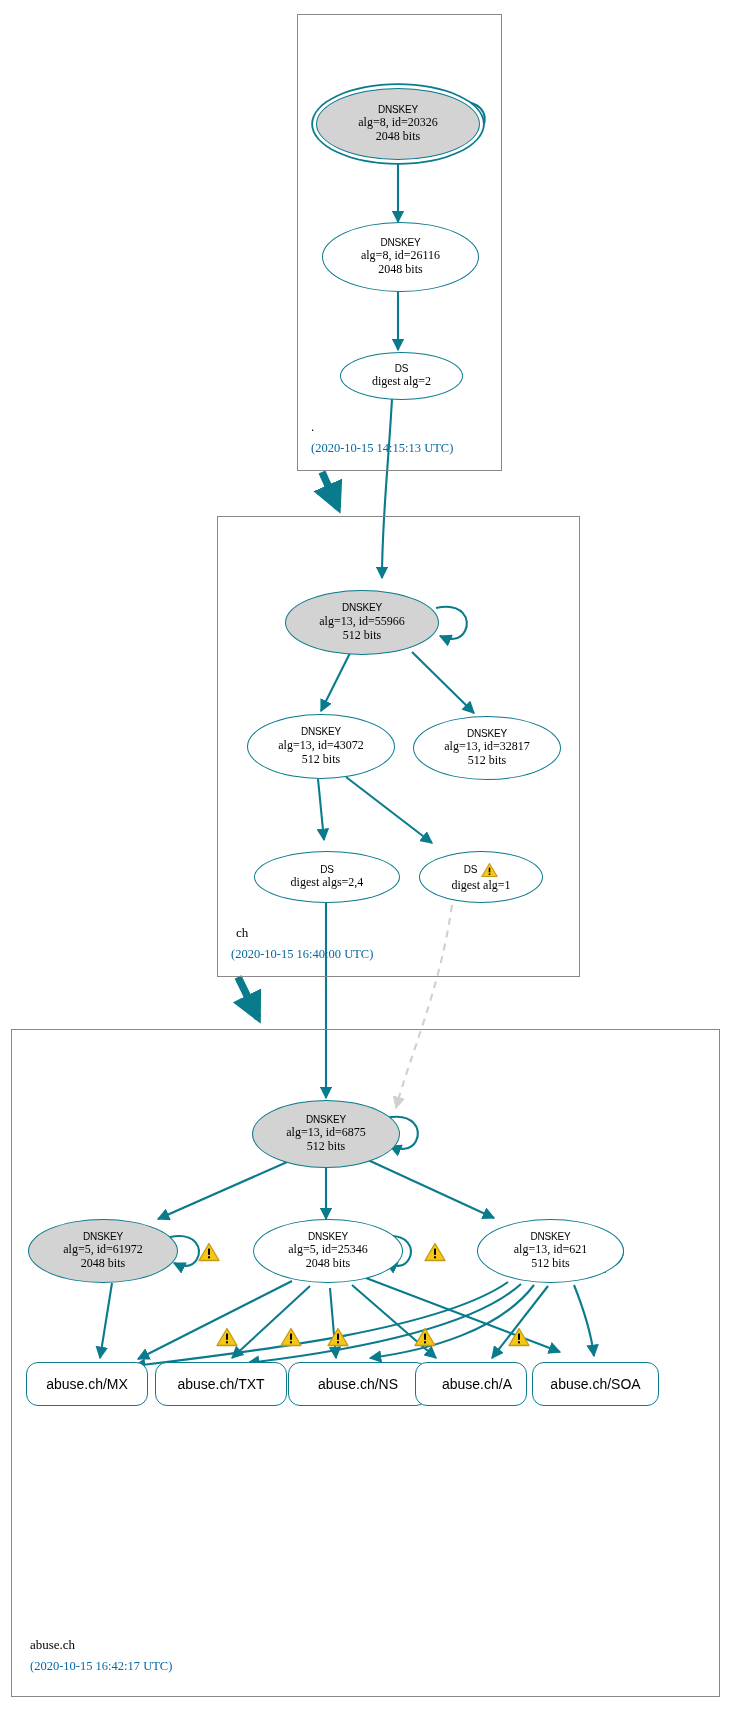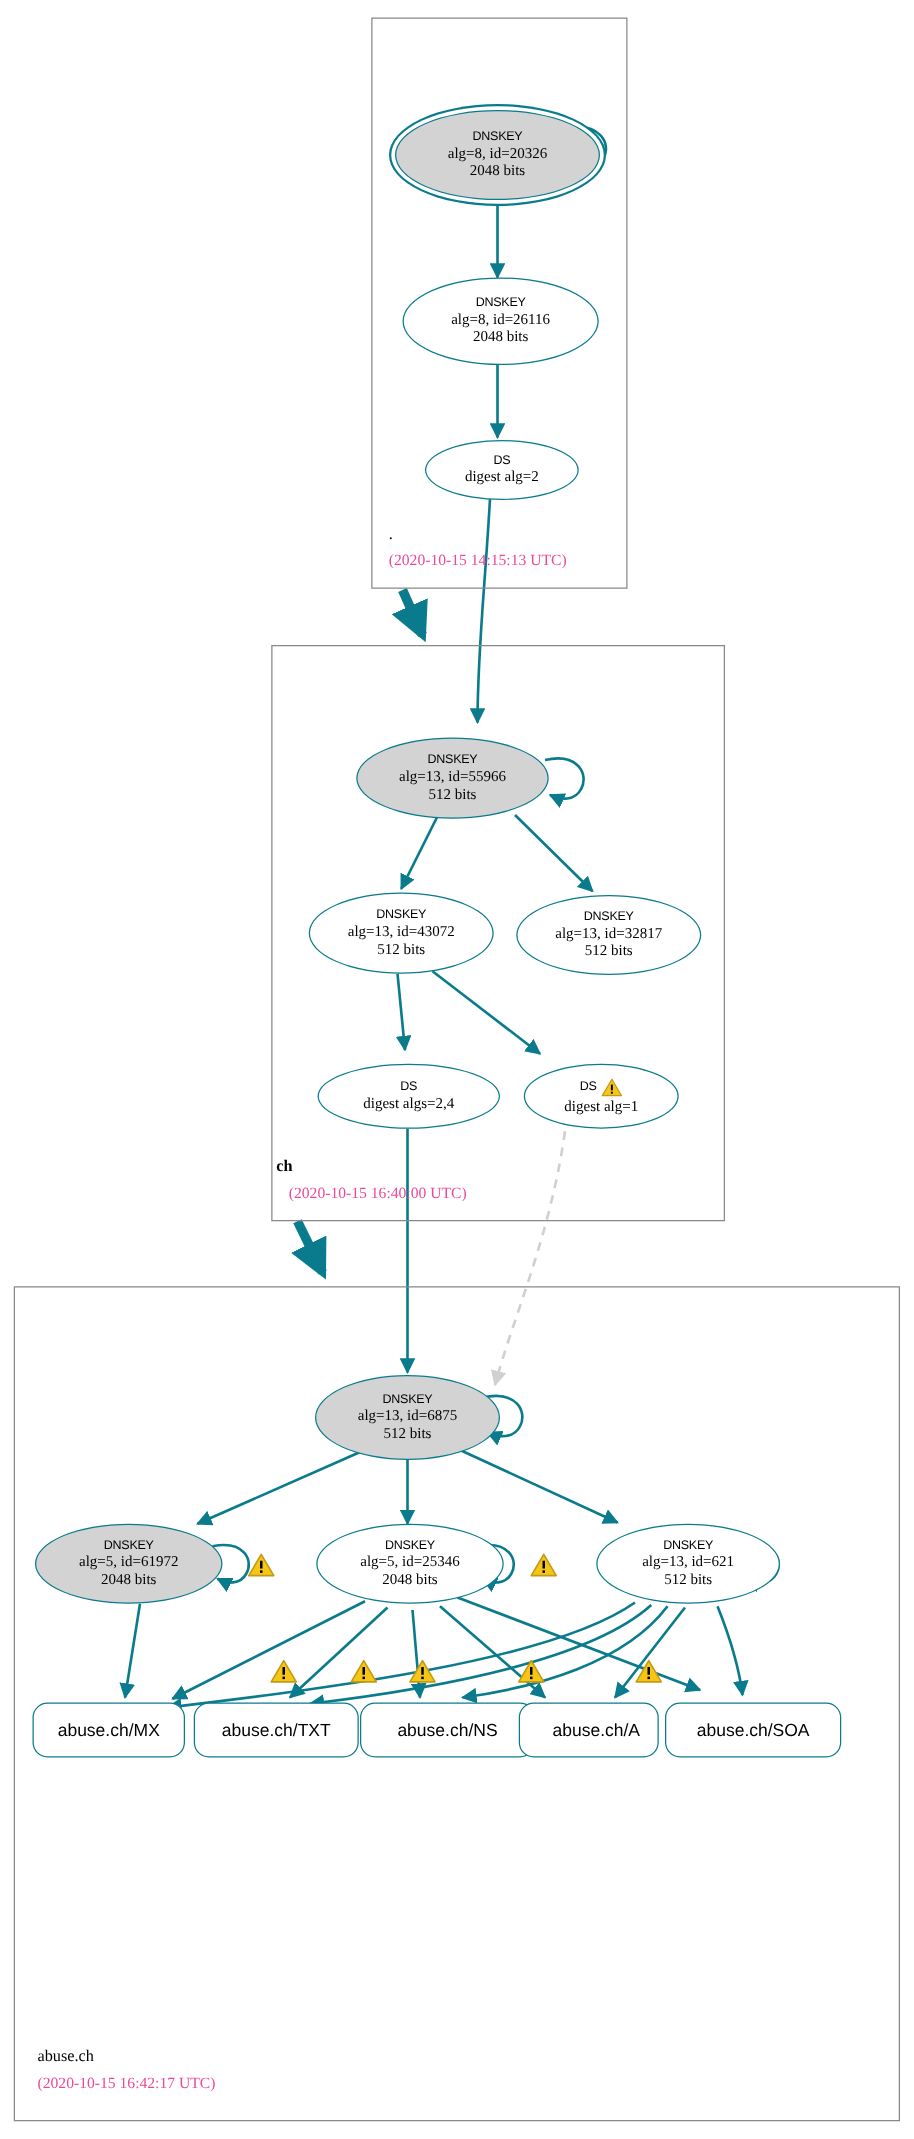--- a/index.html
+++ b/index.html
@@ -39,21 +39,21 @@
     font-family: "Liberation Serif", serif;
     font-size: 13px;
     color: #000000;
     white-space: nowrap;
     line-height: 1.0;
   }
   .zone-time {
     position: absolute;
     font-family: "Liberation Serif", serif;
     font-size: 12.5px;
-    color: #ec4899;
+    color: #0369a1;
     white-space: nowrap;
     line-height: 1.0;
   }
   
   .node {
     position: absolute;
     box-sizing: border-box;
     border: 1.8px solid #0a7b8c;
     border-radius: 50%;
     background: #ffffff;
@@ -186,21 +186,21 @@
     <g stroke="#d0d0d0" fill="none" stroke-width="2.1" stroke-dasharray="7 6">
       <path d="M 452,905 C 440,990 410,1055 396,1108" marker-end="url(#ah-gray)"></path>
     </g>
   </svg>
 
   <div class="zone-box" style="left:297px; top:14px; width:205px; height:457px;"></div>
   <div class="zone-label" style="left:311px; top:420px;">.</div>
   <div class="zone-time" style="left:311px; top:442px;">(2020-10-15 14:15:13 UTC)</div>
 
   <div class="zone-box" style="left:217px; top:516px; width:363px; height:461px;"></div>
-  <div class="zone-label" style="left:221px; top:926px;font-weight:bold;">ch</div>
+  <div class="zone-label" style="left:236px; top:926px;">ch</div>
   <div class="zone-time" style="left:231px; top:948px;">(2020-10-15 16:40:00 UTC)</div>
 
   <div class="zone-box" style="left:11px; top:1029px; width:709px; height:668px;"></div>
   <div class="zone-label" style="left:30px; top:1638px;">abuse.ch</div>
   <div class="zone-time" style="left:30px; top:1660px;">(2020-10-15 16:42:17 UTC)</div>
 
   <div class="node shaded dbl" style="left:316px; top:88px; width:164px; height:72px;">
     <div class="t1">DNSKEY</div>
     <div class="t2">alg=8, id=20326</div>
     <div class="t3">2048 bits</div>
@@ -310,15 +310,15 @@
   <svg class="warn" viewBox="0 0 22 20" style="left:508px; top:1327px;">
     <path d="M11 1.5 L21 18.5 L1 18.5 Z" fill="#f5c518" stroke="#c49a10" stroke-width="1.3" stroke-linejoin="round"></path>
     <rect x="10" y="6.6" width="2" height="6.2" fill="#000"></rect>
     <rect x="10" y="14.3" width="2" height="2" fill="#000"></rect>
   </svg>
 
   <div class="rrset" style="left:26px; top:1362px; width:122px; height:44px;">abuse.ch/MX</div>
   <div class="rrset" style="left:155px; top:1362px; width:132px; height:44px;">abuse.ch/TXT</div>
   <div class="rrset" style="left:288px; top:1362px; width:140px; height:44px;text-align:right;">abuse.ch/NS</div>
   <div class="rrset" style="left:415px; top:1362px; width:112px; height:44px;padding-left:12px;">abuse.ch/A</div>
-  <div class="rrset" style="left:532px; top:1362px; width:141px; height:44px;">abuse.ch/SOA</div>
+  <div class="rrset" style="left:532px; top:1362px; width:127px; height:44px;">abuse.ch/SOA</div>
 
 </div>
 
 </body></html>

